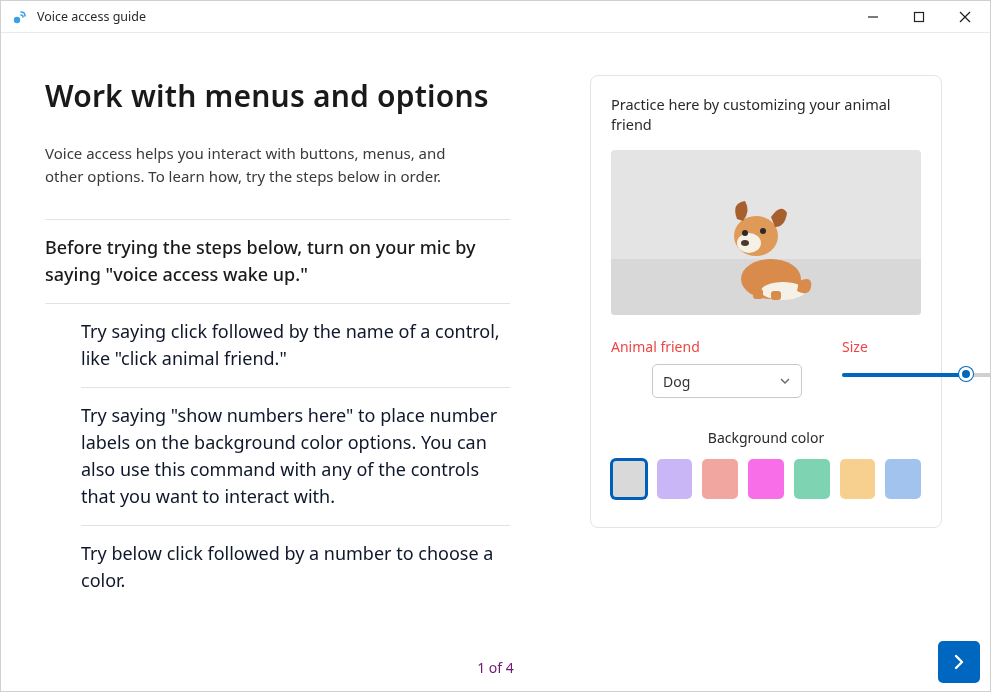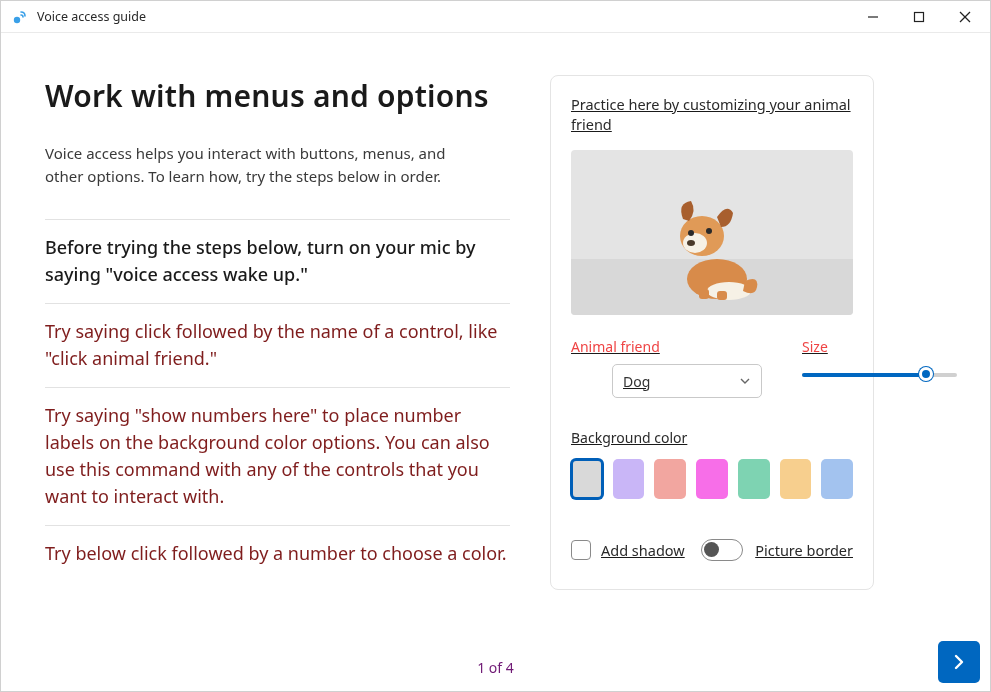--- a/index.html
+++ b/index.html
@@ -3,44 +3,44 @@
 <meta charset="utf-8">
 <style>
   * { box-sizing: border-box; margin: 0; padding: 0; }
   html, body { width: 991px; height: 692px; font-family: "Segoe UI", system-ui, sans-serif; background: #fff; color: #1a1a1a; overflow: hidden; }
   .window { width: 991px; height: 692px; display: flex; flex-direction: column; border: 1px solid #d0d0d0; border-radius: 0; background: #fff; position: relative; }
   .titlebar { height: 32px; display: flex; align-items: center; padding: 0 2px 0 10px; border-bottom: 1px solid #eaeaea; }
   .titlebar .icon { width: 18px; height: 18px; margin-right: 8px; display:flex; align-items:center; justify-content:center; }
   .titlebar .title { font-size: 12.5px; color: #2a2a2a; }
   .winbtns { margin-left: auto; display: flex; }
   .winbtn { width: 46px; height: 32px; display:flex; align-items:center; justify-content:center; color:#333; }
-  .content { flex: 1; display: flex; gap: 40px; padding: 42px 44px 10px 44px; }
+  .content { flex: 1; display: flex; gap: 80px; padding: 42px 44px 10px 44px; }
   .left { flex: 1 1 0; max-width: 465px; }
   h1 { font-size: 30px; font-weight: 600; letter-spacing: .2px; margin-bottom: 26px; }
   .intro { font-size: 15px; color: #3a3a3a; line-height: 1.55; margin-bottom: 30px; max-width: 420px; }
   .steps { border-top: 1px solid #e2e2e2; }
   .step { padding: 14px 0 15px; font-size: 18px; line-height: 1.5; border-bottom: 1px solid #e2e2e2; }
   .step.active { color:#1a1a1a; font-weight: 500; }
-  .step.muted { color:#7f1d1d; }
-  .right { width: 324px; text-decoration: underline; }
+  .step.muted { color:#0f172a;margin-left:36px; }
+  .right { width: 352px; }
   .panel { border: 1px solid #e4e4e4; border-radius: 8px; padding: 18px 20px 28px; }
   .panel-head { font-size: 14.5px; color:#2a2a2a; margin-bottom: 16px; }
   .preview { width: 100%; height: 165px; background: #e4e4e4; border-radius: 4px; position: relative; overflow:hidden; }
   .preview .floor { position:absolute; left:0; right:0; bottom:0; height:56px; background:#d8d8d8; }
   .dog { position:absolute; left:50%; bottom:14px; transform:translateX(-50%); }
   .row { display:flex; gap:40px; margin-top: 22px; }
   .field-label { font-size: 14px; color:#ef4444; margin-bottom: 8px; }
   .select { width: 150px; height: 34px; border:1px solid #c9c9c9; border-radius:5px; background:#fff; display:flex; align-items:center; justify-content:space-between; padding:0 10px; font-size:14px; color:#333;margin-left:41px; }
   .select .chev { color:#666; }
   .size { flex:1; }
   .slider { position:relative; width: 155px; height: 20px; margin-top: 6px; }
   .track { position:absolute; left:0; right:0; top:9px; height:4px; background:#d0d0d0; border-radius:2px; }
   .track-fill { position:absolute; left:0; width:80%; top:9px; height:4px; background:#0067c0; border-radius:2px; }
   .thumb { position:absolute; left:80%; top:3px; width:14px; height:14px; background:#0067c0; border:3px solid #fff; box-shadow:0 0 0 1px #0067c0; border-radius:50%; transform:translateX(-50%); }
-  .section-label { font-size:14px; color:#2a2a2a; margin-top: 30px; margin-bottom: 12px; }
+  .section-label { font-size:14px; color:#2a2a2a; margin-top: 30px; margin-bottom: 12px; text-align: center; }
   .swatches { display:flex; gap:10px; }
   .swatch { width:44px; height:40px; border-radius:5px; border:2px solid transparent; }
   .swatch.selected { border-color:#005fb8; box-shadow: 0 0 0 1px #005fb8; }
   .controls-row { display:flex; align-items:center; justify-content:space-between; margin-top: 40px; }
   .checkbox-wrap { display:flex; align-items:center; gap:10px; font-size:14.5px; color:#2a2a2a; }
   .checkbox { width:20px; height:20px; border:1.5px solid #8a8a8a; border-radius:4px; background:#fff; }
   .toggle-wrap { display:flex; align-items:center; gap:12px; font-size:14.5px; color:#2a2a2a; }
   .toggle { width:42px; height:22px; border-radius:11px; border:1.5px solid #8a8a8a; background:#fff; position:relative; }
   .toggle .knob { position:absolute; left:2px; top:2px; width:15px; height:15px; background:#555; border-radius:50%; }
   .footer { height: 48px; display:flex; align-items:center; justify-content:center; font-size:14px; color:#701a75; position:relative; }
@@ -141,32 +141,20 @@
         <div class="swatches">
           <div class="swatch selected" style="background:#d9d9d9"></div>
           <div class="swatch" style="background:#c9b6f7"></div>
           <div class="swatch" style="background:#f2a6a0"></div>
           <div class="swatch" style="background:#f76ee8"></div>
           <div class="swatch" style="background:#7ed3b2"></div>
           <div class="swatch" style="background:#f7cf8e"></div>
           <div class="swatch" style="background:#a3c3ef"></div>
         </div>
 
-        <div class="controls-row">
-          <label class="checkbox-wrap">
-            <span class="checkbox"></span>
-            <span>Add shadow</span>
-          </label>
-          <label class="toggle-wrap">
-            <span class="toggle">
-                <span class="knob"></span>
-              </span>
-            <span>Picture border</span>
-          </label>
-        </div>
 
       </div>
     </div>
 
   </div>
 
   <div class="footer">
     <span>1 of 4</span>
     <div class="nextbtn">
       <svg width="20" height="20">

